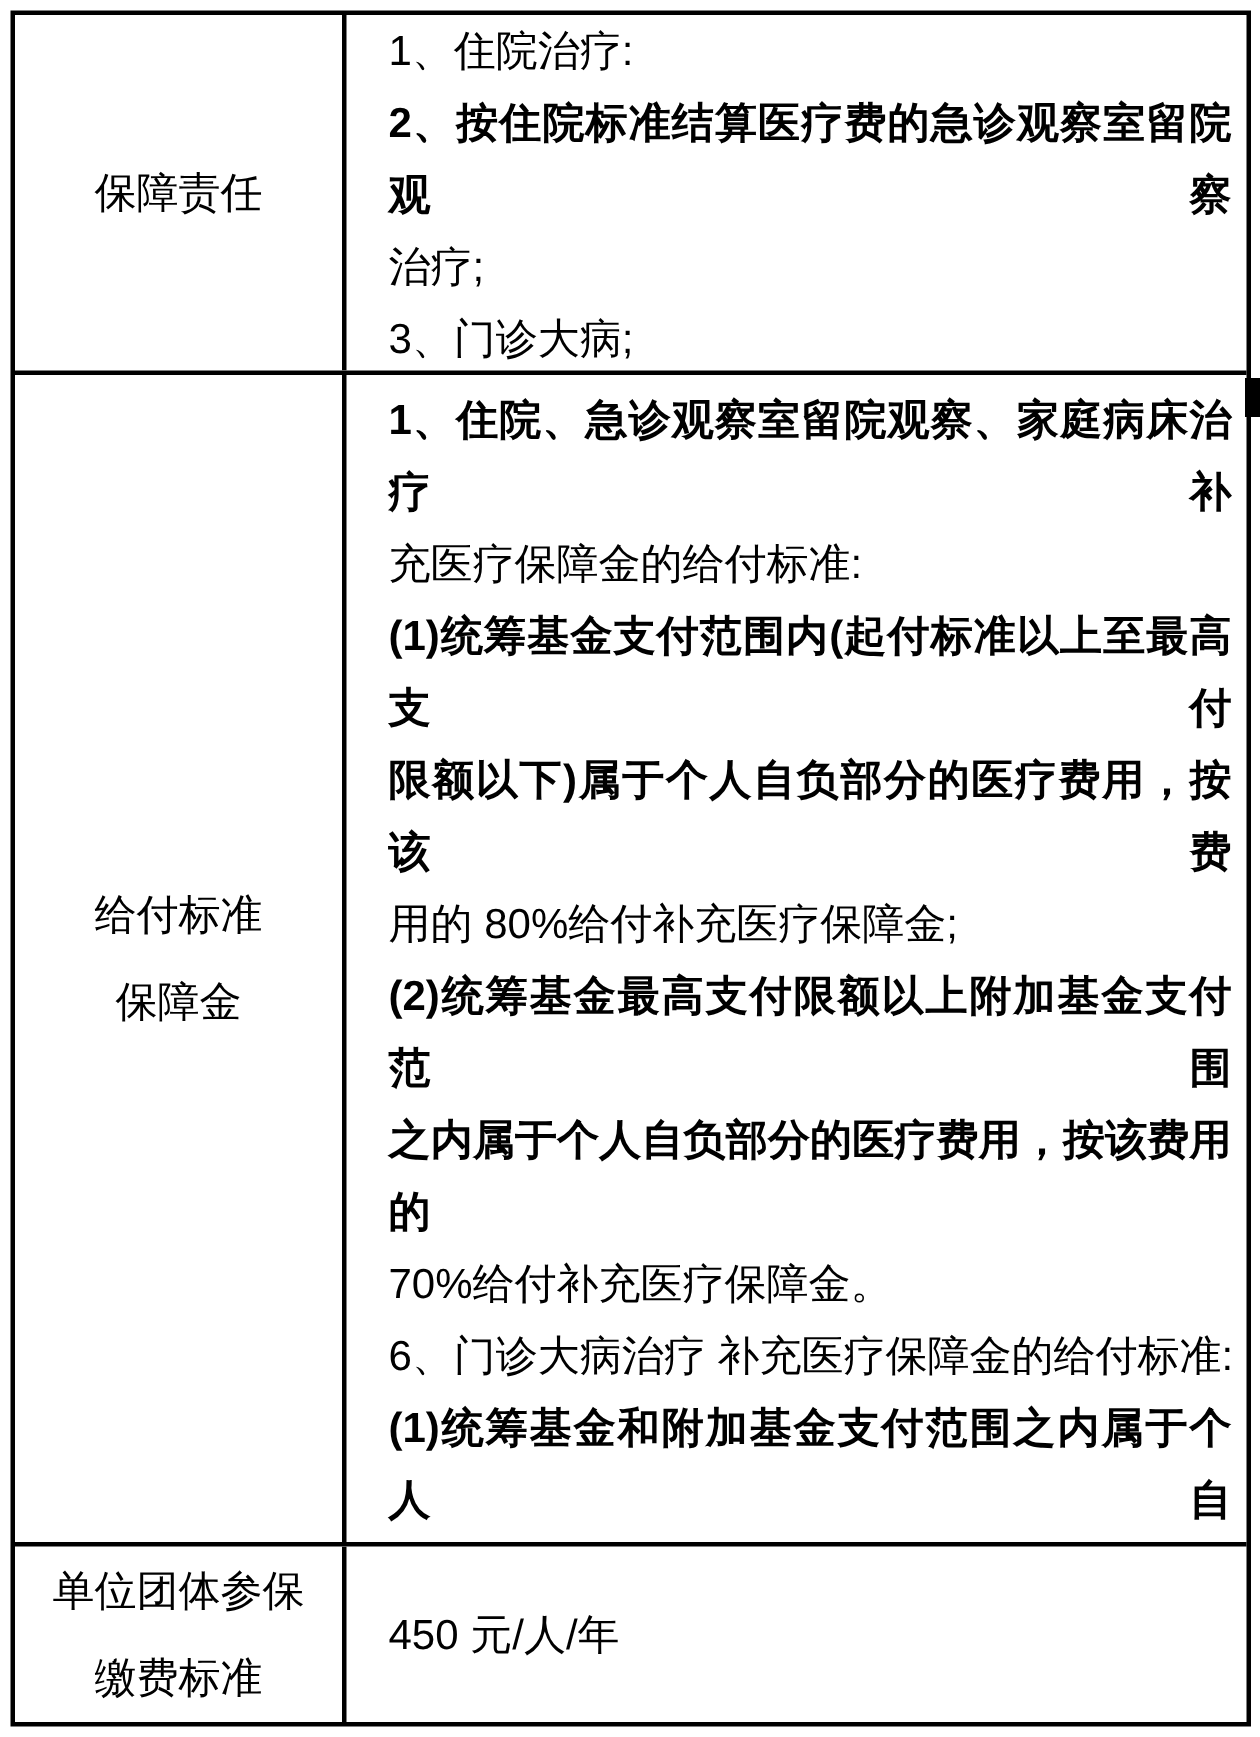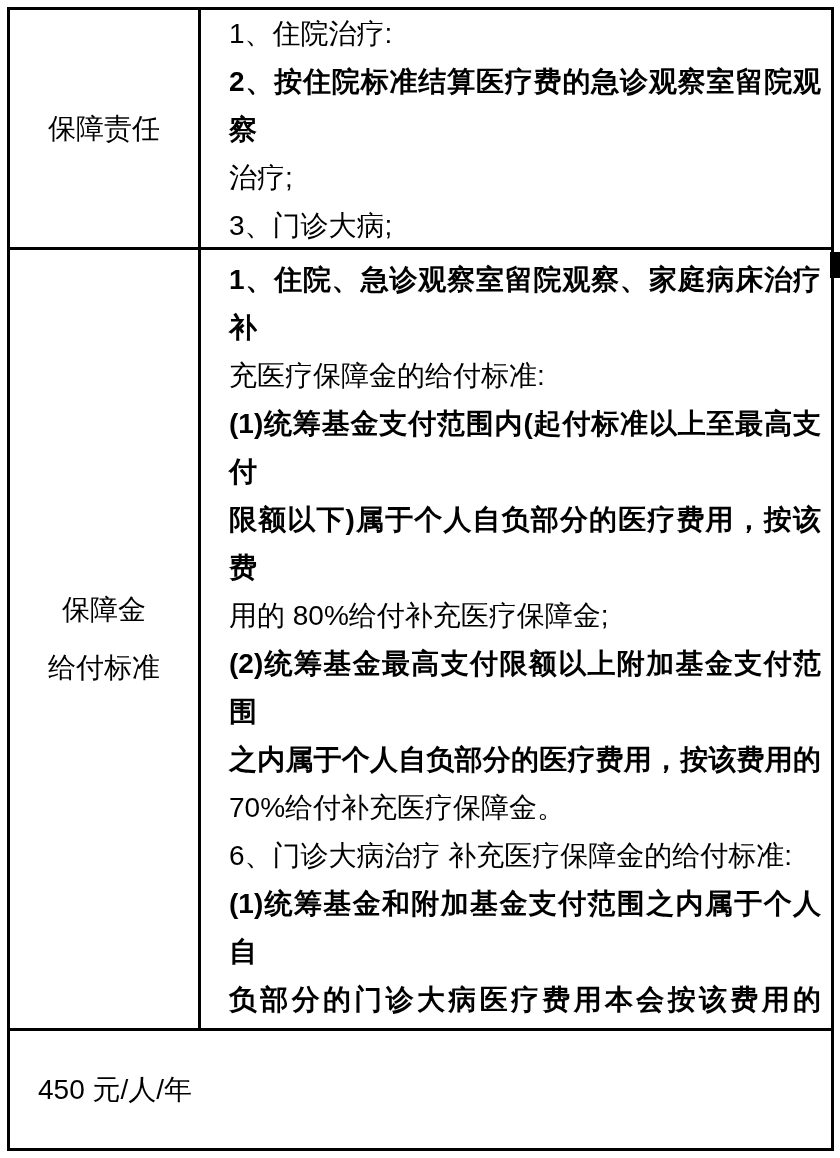--- a/index.html
+++ b/index.html
@@ -32,21 +32,21 @@
     display: flex;
     box-sizing: border-box;
     border-bottom: 3px solid #000000;
     overflow: hidden;
   }
   .t-row:last-child { border-bottom: none; }
   .t-row.r0 { height: 240px; }
   .t-row.r1 { height: 781px; }
   .t-row.r2 { flex: 1; }
   .cell-label {
-    width: 191px;
+    width: 221px;
     box-sizing: border-box;
     border-right: 3px solid #000000;
     display: flex;
     flex-direction: column;
     justify-content: center;
     align-items: center;
     font-size: 28px;
     line-height: 58px;
     text-align: center;
     flex-shrink: 0;
@@ -95,37 +95,41 @@
         </div>
         <div class="cell-content">
           <div class="line">1、住院治疗:</div>
           <div class="line full">2、按住院标准结算医疗费的急诊观察室留院观察</div>
           <div class="line">治疗;</div>
           <div class="line">3、门诊大病;</div>
         </div>
       </div>
       <div class="t-row r1">
         <div class="cell-label">
+          <div class="label-line">给付标准</div>
           <div class="label-line">保障金</div>
-          <div class="label-line">给付标准</div>
         </div>
         <div class="cell-content">
           <div class="line full">1、住院、急诊观察室留院观察、家庭病床治疗 补</div>
           <div class="line">充医疗保障金的给付标准:</div>
           <div class="line full">(1)统筹基金支付范围内(起付标准以上至最高支付</div>
           <div class="line full">限额以下)属于个人自负部分的医疗费用，按该费</div>
           <div class="line">用的 80%给付补充医疗保障金;</div>
           <div class="line full">(2)统筹基金最高支付限额以上附加基金支付范围</div>
           <div class="line full">之内属于个人自负部分的医疗费用，按该费用的</div>
           <div class="line">70%给付补充医疗保障金。</div>
           <div class="line">6、门诊大病治疗 补充医疗保障金的给付标准:</div>
           <div class="line full">(1)统筹基金和附加基金支付范围之内属于个人自</div>
           <div class="line full">负部分的门诊大病医疗费用本会按该费用的 50%</div>
         </div>
       </div>
       <div class="t-row r2">
+        <div class="cell-label">
+          <div class="label-line">单位团体参保</div>
+          <div class="label-line">缴费标准</div>
+        </div>
         <div class="cell-content">
           <div class="line">450 元/人/年</div>
         </div>
       </div>
     </div>
   <div class="edge-mark"></div>
 </div>
 
 </body></html>

